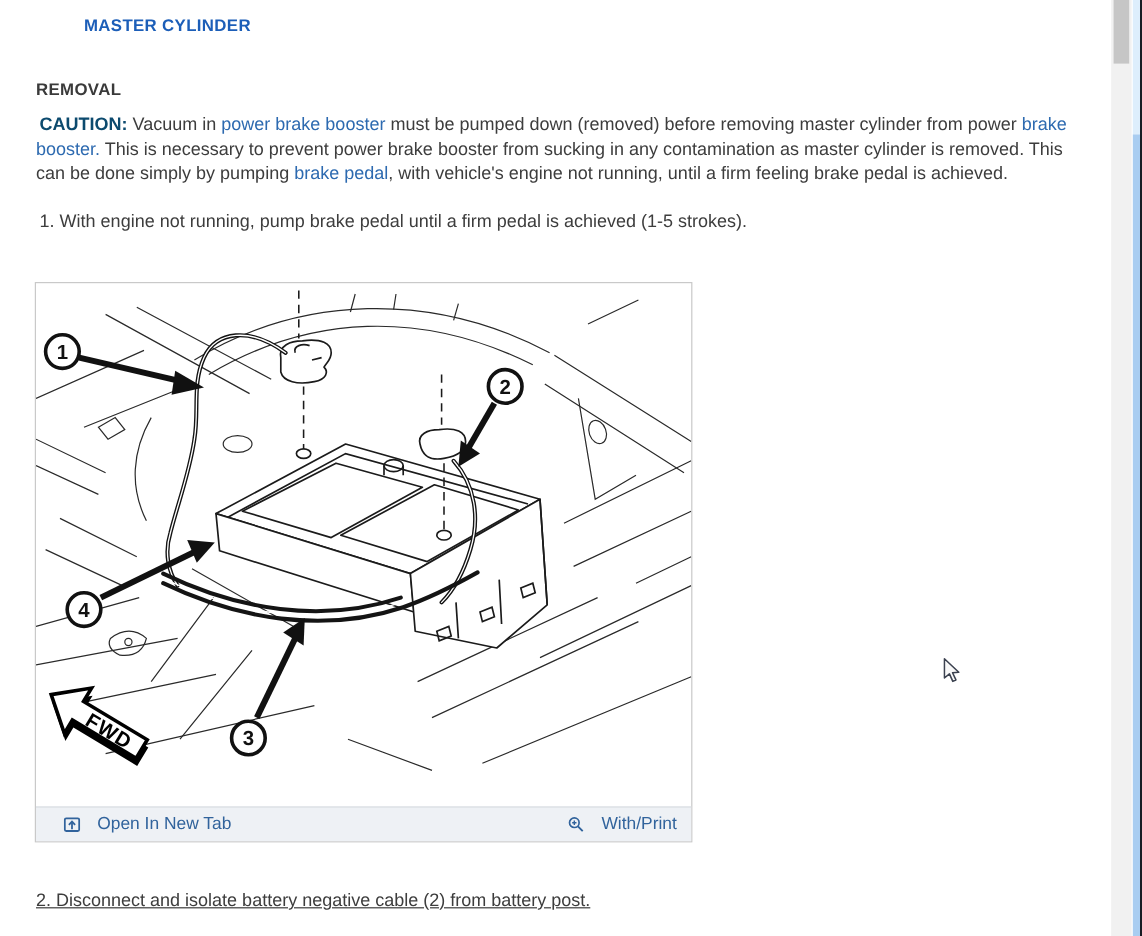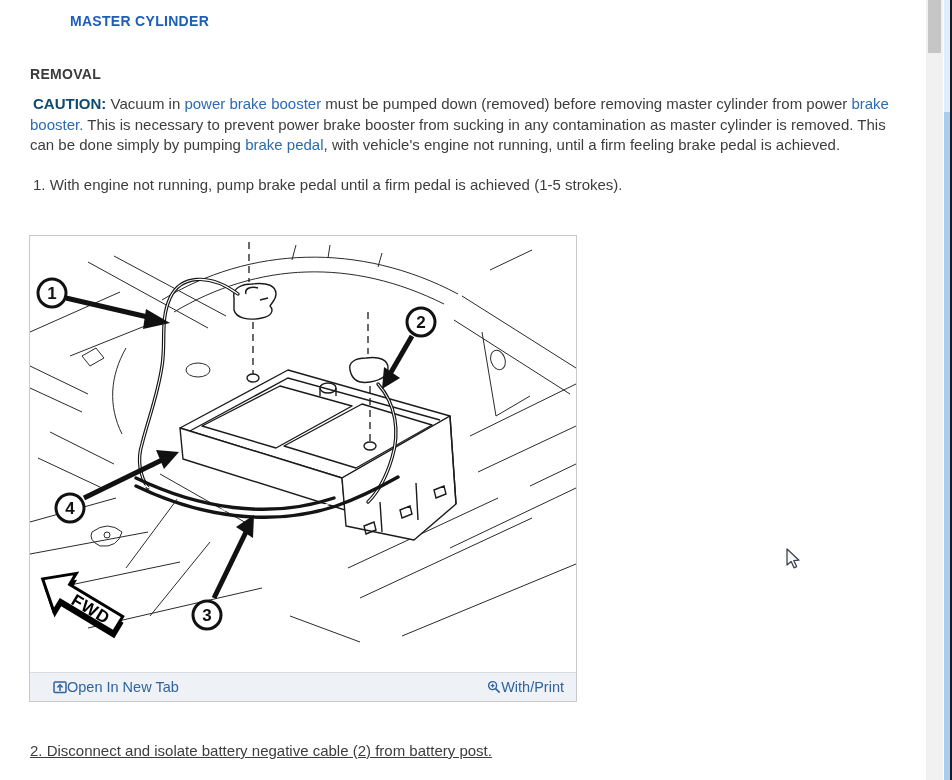--- a/index.html
+++ b/index.html
@@ -22,21 +22,21 @@
   .step2 { top:742px; left:30px;text-decoration:underline; }
 
   .figure { position:absolute; left:29px; top:235px; width:548px; height:467px;
     border:1px solid #c9c9c9; background:#fff; }
   .figure svg.art { display:block; width:546px; height:412px; }
   .img-code { height:23px; font-size:12px; color:#151515; text-align:right;
     padding-right:33px; line-height:18px; }
   .fig-footer { position:absolute; left:0; right:0; bottom:0; height:29px; background:#eef1f5;
     border-top:1px solid #d9dce1; display:flex; align-items:center;
     justify-content:space-between; padding:0 12px; }
-  .fig-link { display:flex; align-items:center; gap:0; font-size:14.5px; color:#31639c;
+  .fig-link { display:flex; align-items:center; gap:14px; font-size:14.5px; color:#31639c;
     text-decoration:none; cursor:pointer;padding-left:11px; }
   .fig-link svg { display:block; }
 
   
   .scroll-track { position:absolute; top:0; right:9px; width:17px; height:780px; background:#f1f1f1; }
   .scroll-thumb { position:absolute; top:0; left:2px; width:13px; height:53px; background:#c6c6c6; }
   .blue-strip-top { position:absolute; top:0; right:2px; width:6px; height:112px; background:#ddeefc; }
   .blue-strip { position:absolute; top:112px; right:2px; width:6px; height:668px; background:#a9cdf1; }
   .dark-edge { position:absolute; top:0; right:0; width:2px; height:780px; background:#181c24; }
 

